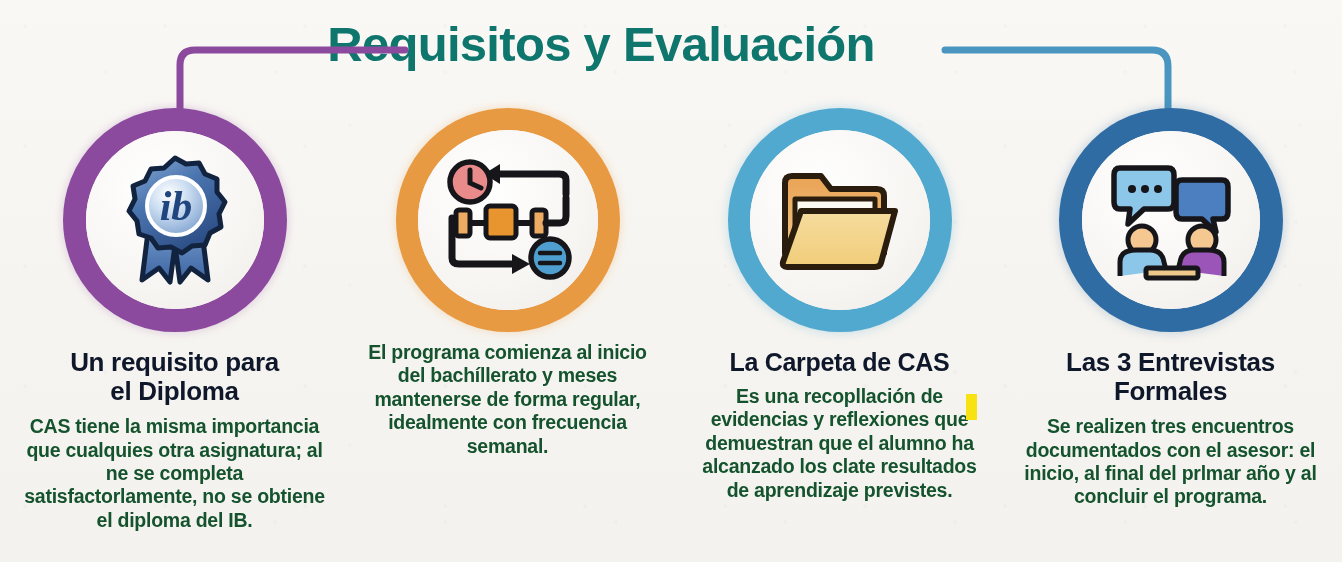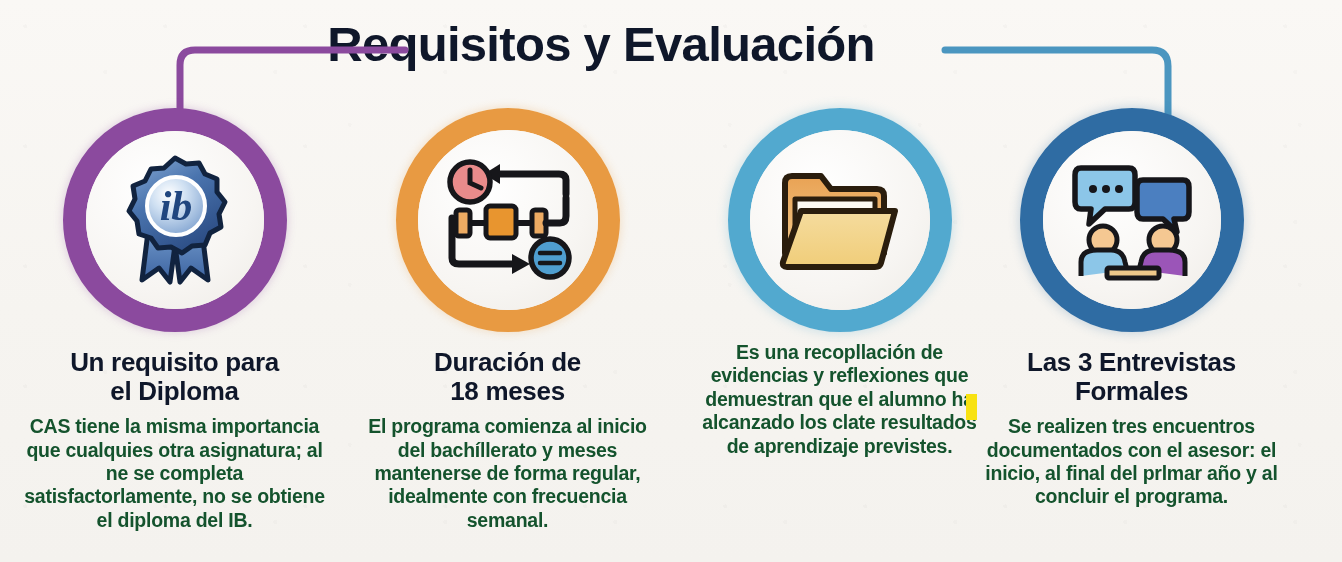--- a/index.html
+++ b/index.html
@@ -30,21 +30,21 @@
   
   .title {
     position: absolute;
     top: 16px;
     left: 0;
     width: 1202px;
     text-align: center;
     font-size: 49px;
     font-weight: bold;
     letter-spacing: -0.7px;
-    color: #0f172a;
+    color: #0f766e;
     white-space: nowrap;
   }
 
   
   .connector { position: absolute; }
 
   
   .columns {
     position: absolute;
     top: 0; left: 0;
@@ -54,21 +54,21 @@
   }
   .col {
     position: absolute;
     top: 108px;
     width: 335px;
     text-align: center;
   }
   .col-0 { left: 7px; }
   .col-1 { left: 340px; }
   .col-2 { left: 672px; }
-  .col-3 { left: 964px; text-align: center; }
+  .col-3 { left: 1003px; text-align: center; }
 
   .circle-wrap {
     position: relative;
     width: 224px;
     height: 224px;
     margin: 0 auto;
   }
   .ring {
     position: absolute;
     inset: 0;
@@ -209,22 +209,20 @@
           <line x1="74" y1="65" x2="90" y2="65" stroke="#16161a" stroke-width="6"></line>
           <line x1="104" y1="65" x2="124" y2="46" stroke="#16161a" stroke-width="0"></line>
           <path d="M104 65 L118 65 Q124 65 124 58 L124 40" fill="none" stroke="#16161a" stroke-width="7" stroke-linecap="round"></path>
 
           <circle cx="108" cy="100" r="19" fill="#4f9ed0" stroke="#16161a" stroke-width="5.5"></circle>
           <line x1="98" y1="95" x2="118" y2="95" stroke="#16161a" stroke-width="4.5" stroke-linecap="round"></line>
           <line x1="98" y1="105" x2="118" y2="105" stroke="#16161a" stroke-width="4.5" stroke-linecap="round"></line>
         </svg>
       </div>
     </div>
-    <div class="heading">Duración de
-18 meses</div>
     <div class="body">El programa comienza al inicio
 del bachíllerato y meses
 mantenerse de forma regular,
 idealmente con frecuencia
 semanal.</div>
   </div>
 
   <div class="col col-2">
     <div class="circle-wrap">
       <div class="ring" style="border:22px solid #52a9cf; box-shadow:0 0 12px rgba(82,169,207,0.33);"></div>
@@ -249,20 +247,21 @@
           </defs>
 
           <path d="M8 16 Q8 9 15 9 L44 9 L54 22 L100 22 Q107 22 107 29 L107 86 L8 86 Z" fill="url(#backG)" stroke="#2a1d0d" stroke-width="6" stroke-linejoin="round"></path>
 
           <path d="M18 32 L98 32 L98 76 L18 76 Z" fill="#fdfaf2" stroke="#2a1d0d" stroke-width="5" stroke-linejoin="round"></path>
 
           <path d="M24 44 L118 44 L104 96 Q103 100 98 100 L10 100 Q5 100 6 95 Z" fill="url(#frontG)" stroke="#2a1d0d" stroke-width="6" stroke-linejoin="round"></path>
         </svg>
       </div>
     </div>
+    <div class="heading small">La Carpeta de CAS</div>
     <div class="body">Es una recopllación de
 evidencias y reflexiones que
 demuestran que el alumno ha
 alcanzado los clate resultados
 de aprendizaje previstes.</div>
   </div>
 
   <div class="col col-3">
     <div class="circle-wrap">
       <div class="ring" style="border:23px solid #2f6ca3; box-shadow:0 0 12px rgba(47,108,163,0.3);"></div>

